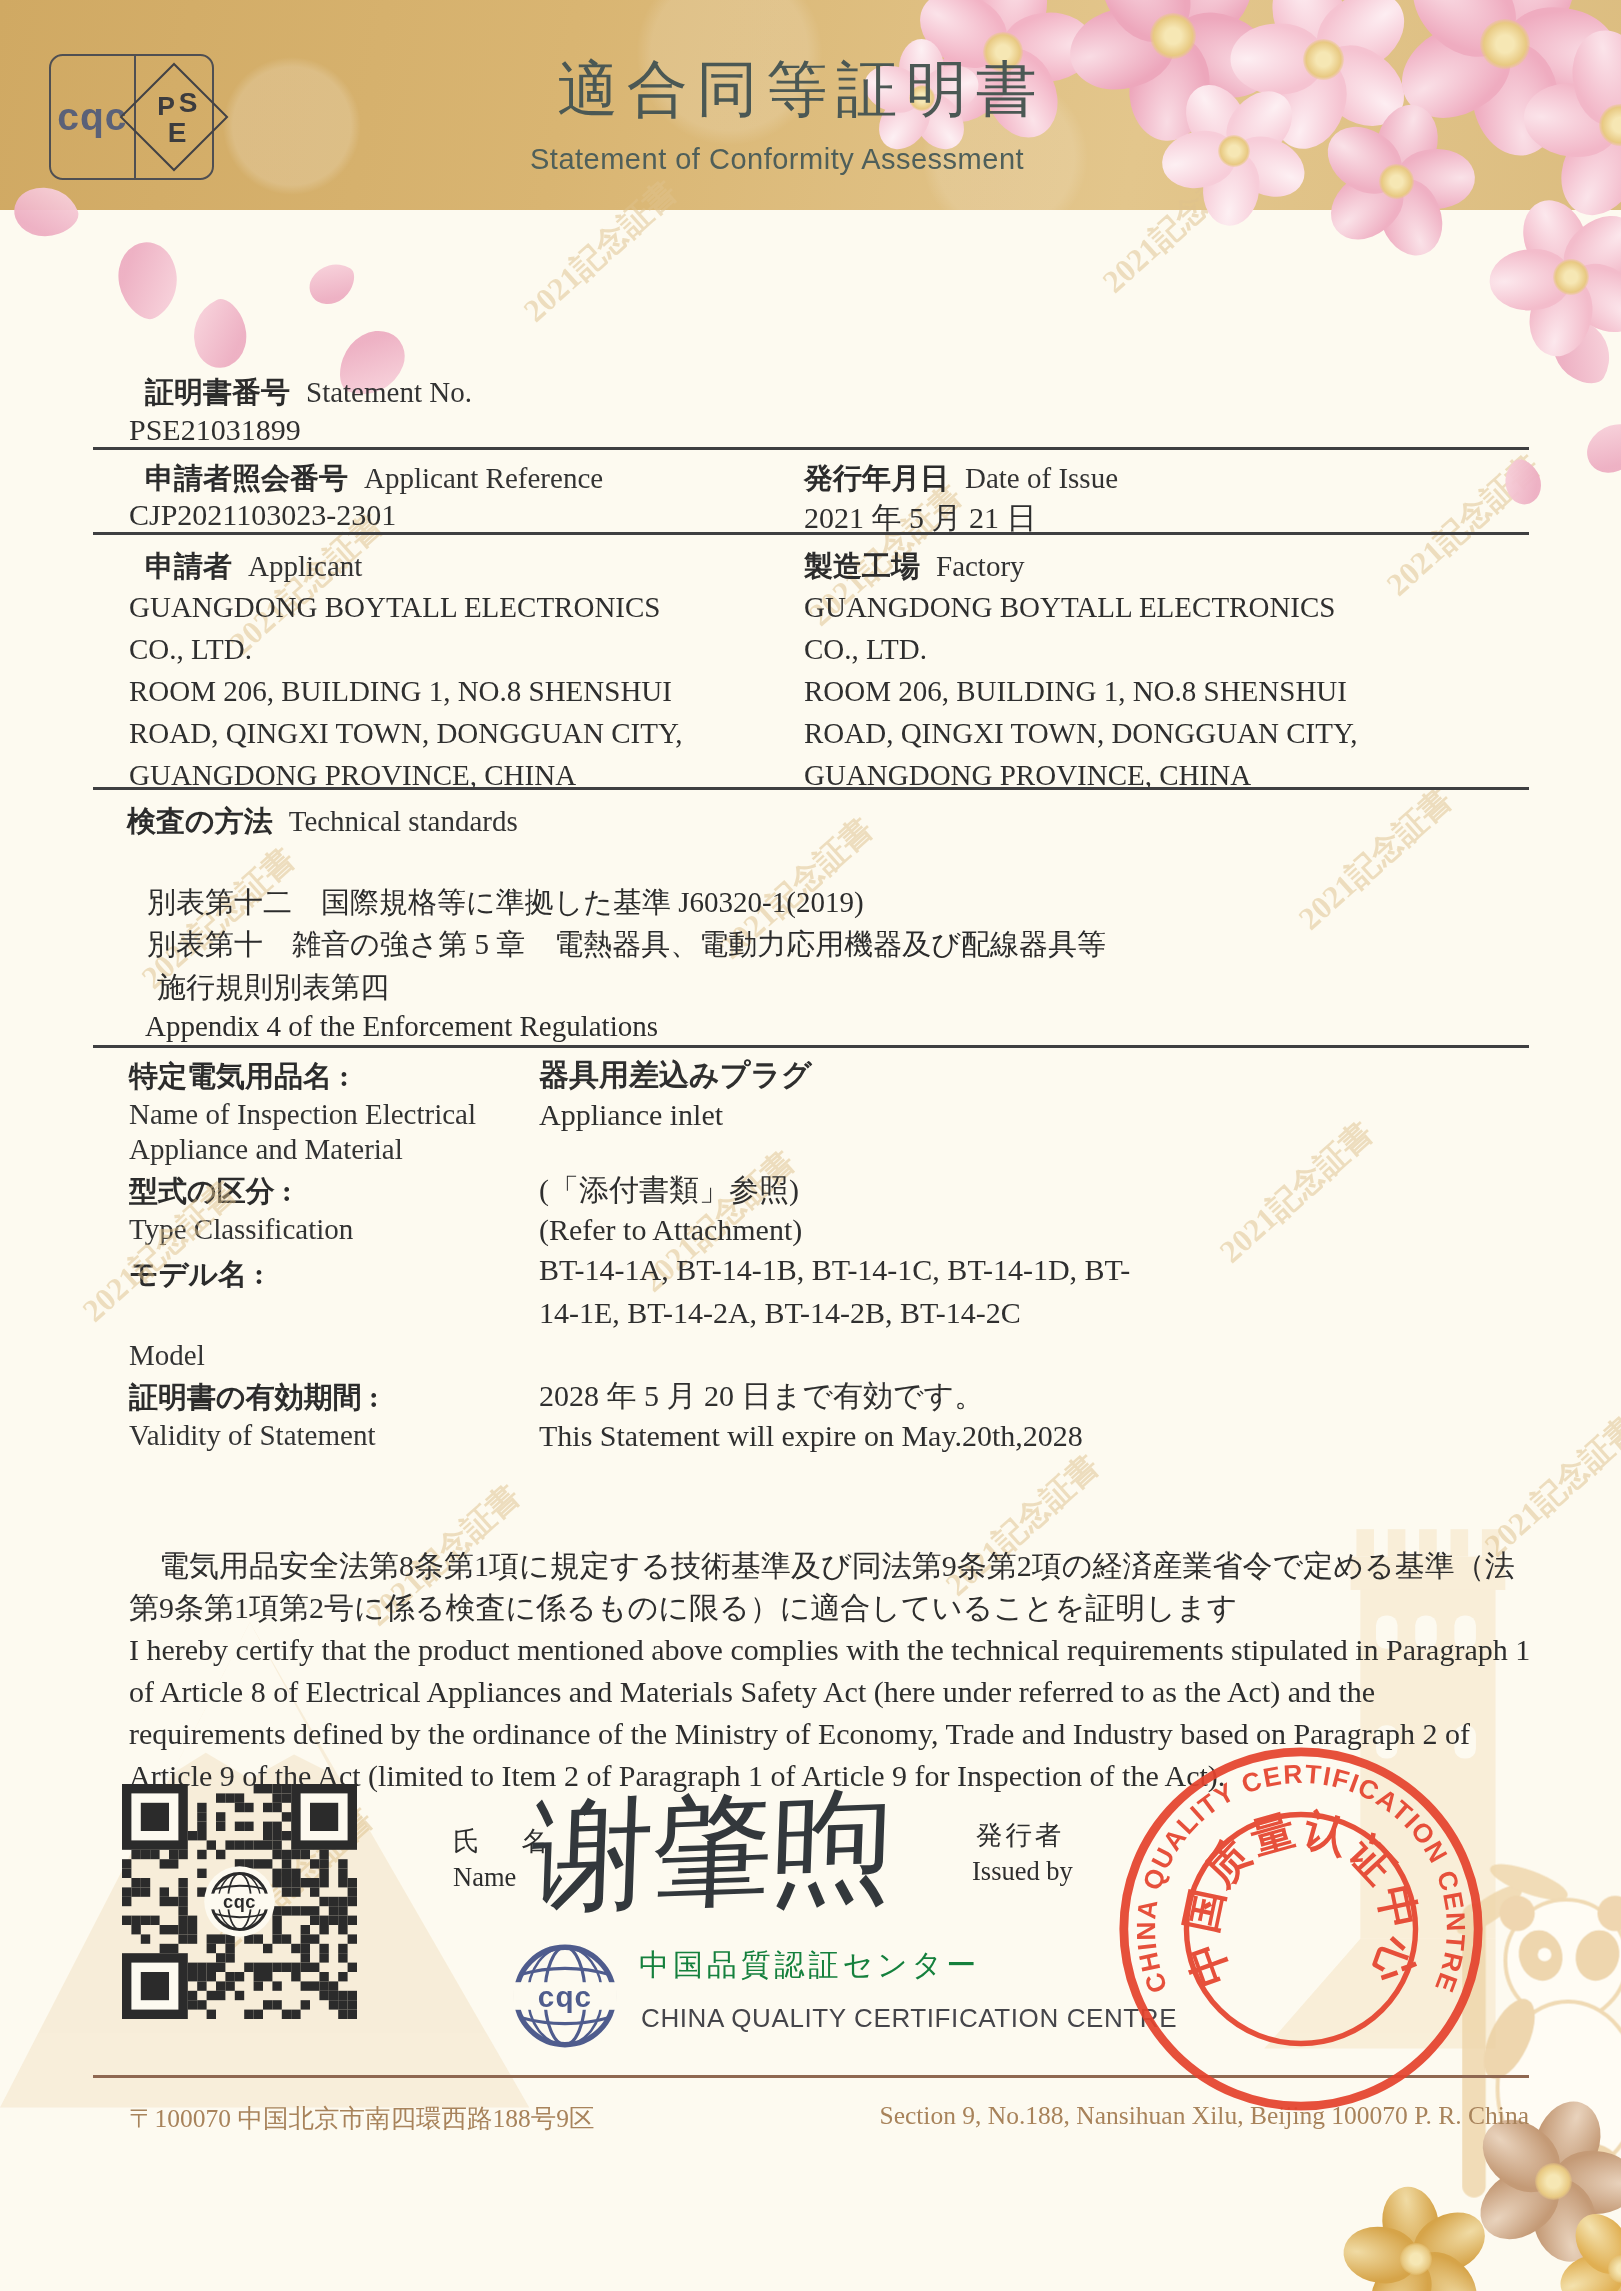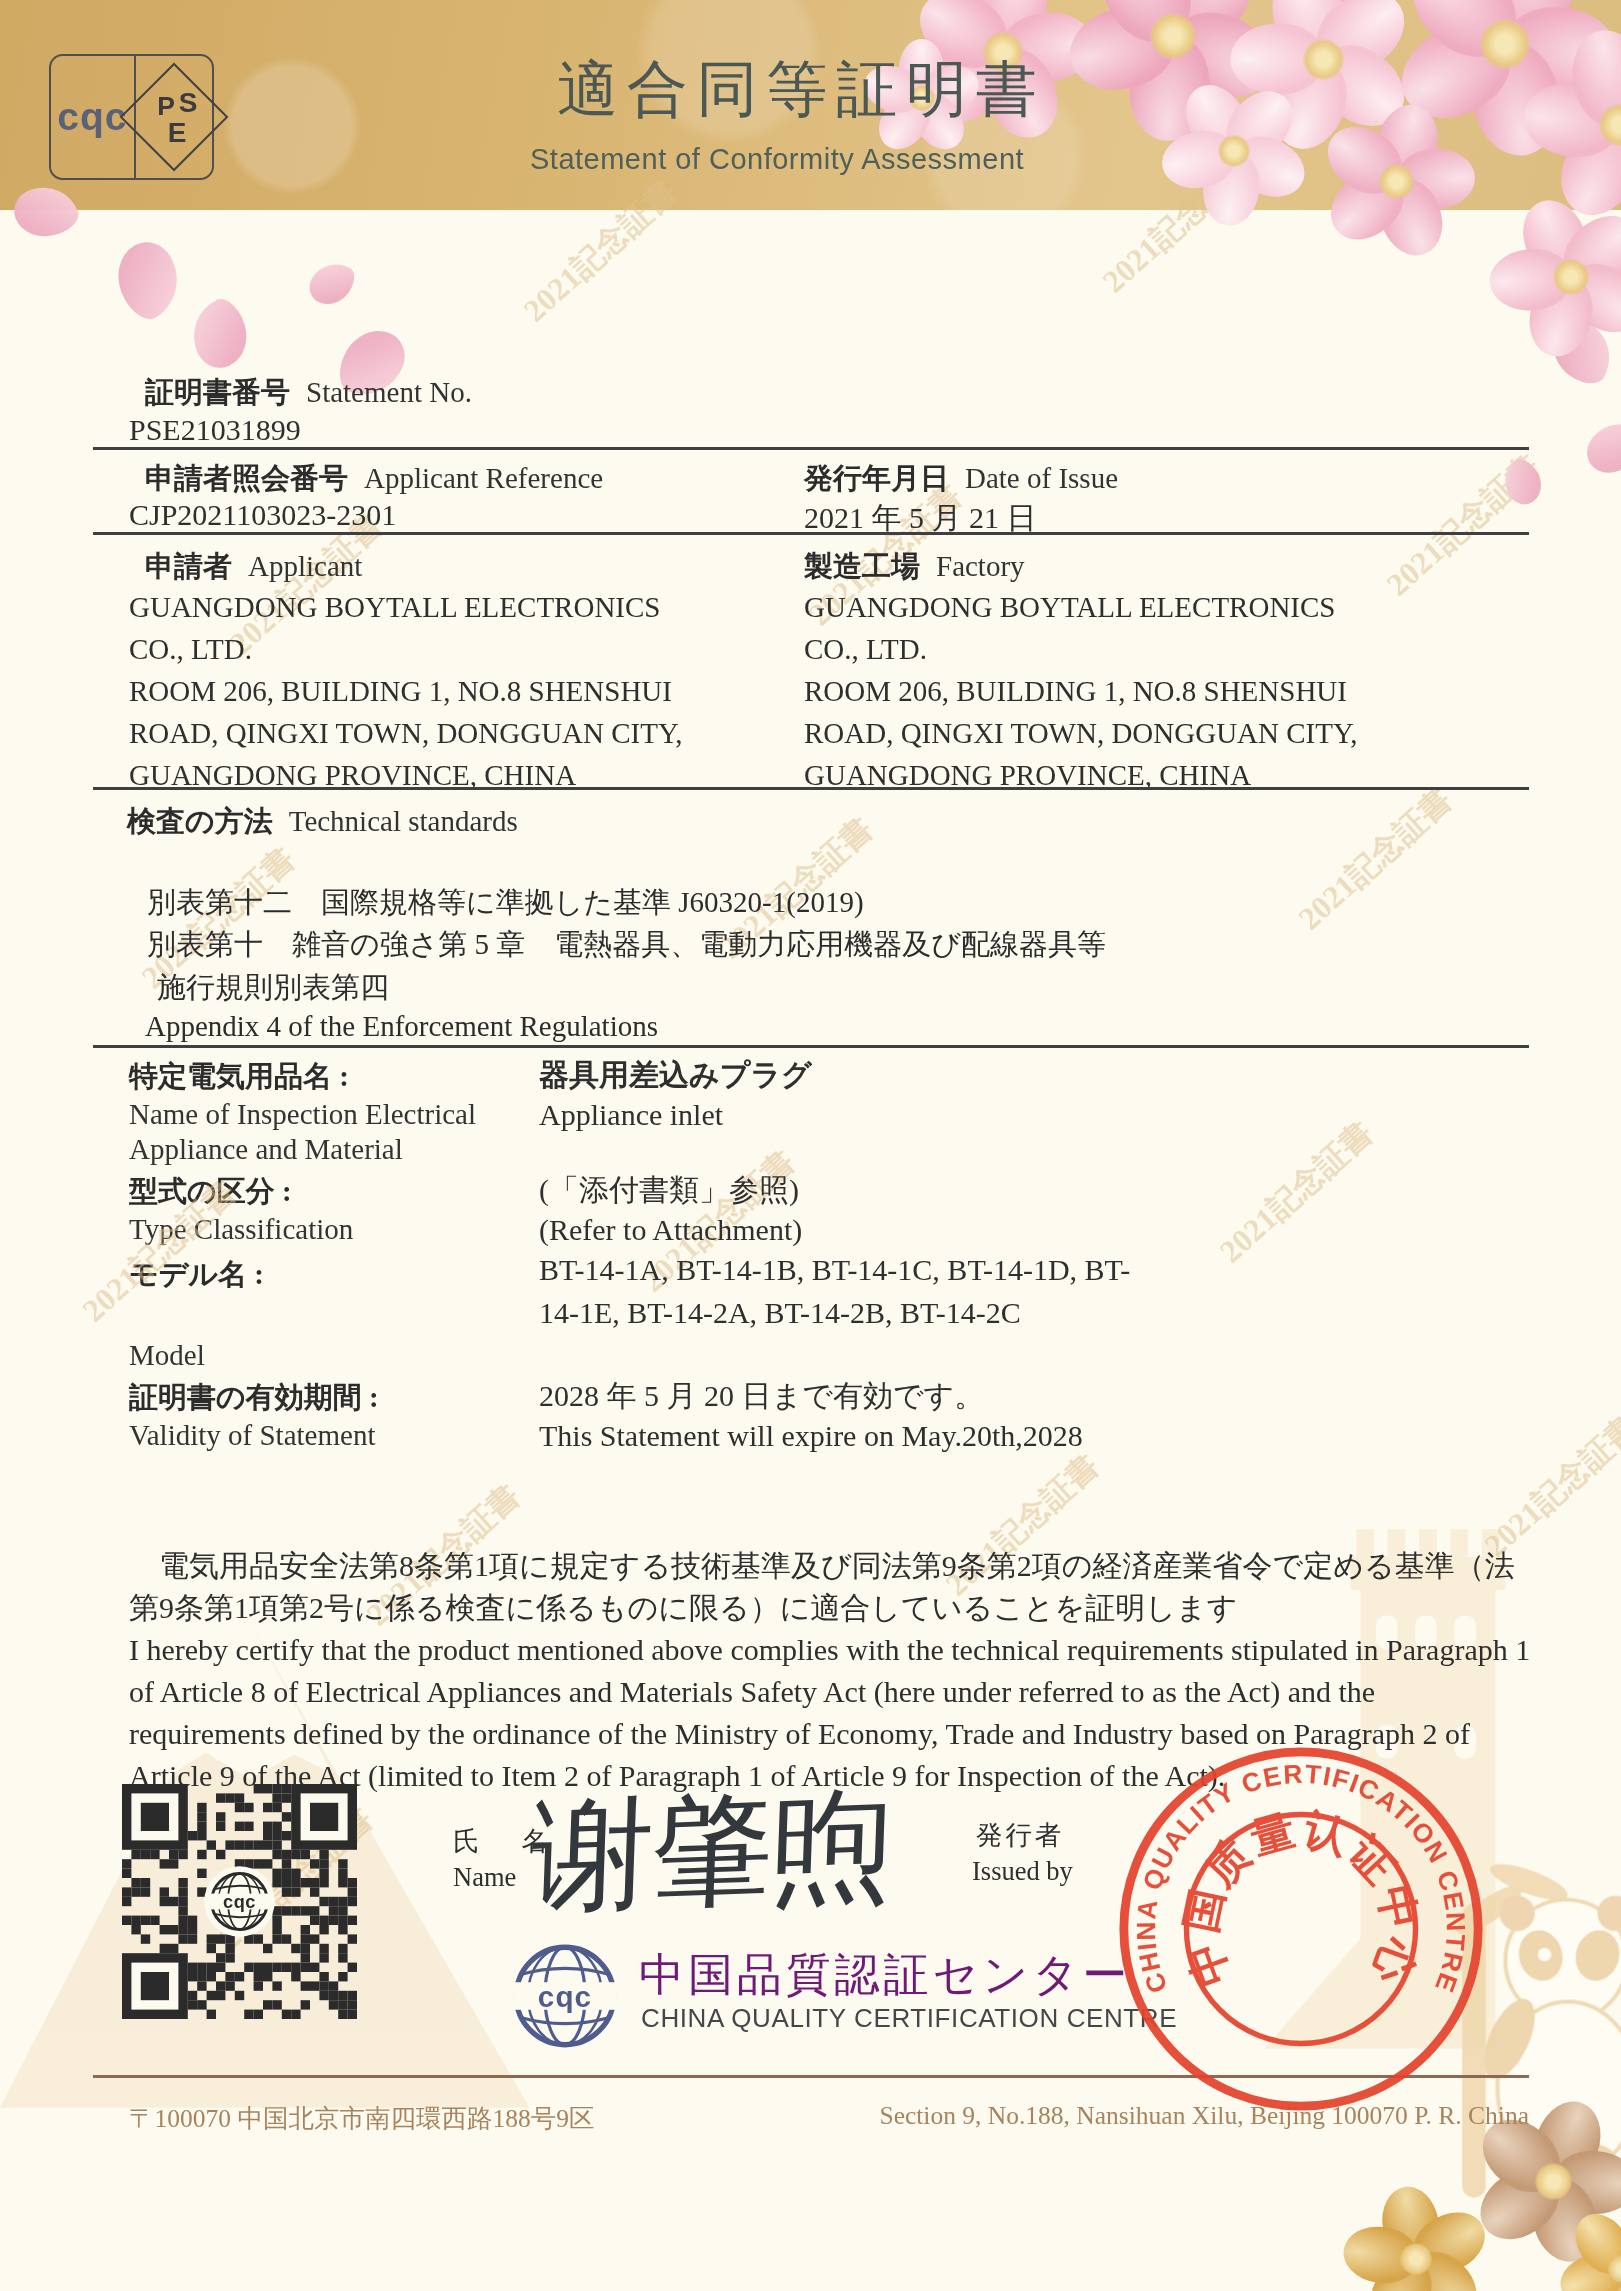--- a/index.html
+++ b/index.html
@@ -41,21 +41,21 @@
   .techitem{position:absolute;font-size:29px;color:#2c2c2c;white-space:nowrap;z-index:4;}
   .decl{position:absolute;left:129px;top:1545px;width:1407px;font-size:30px;line-height:42px;
     color:#2e2e2e;z-index:4;}
   
   .wm{position:absolute;font-size:32px;font-weight:700;color:#dfc28d;opacity:.5;
     transform:rotate(-42deg);transform-origin:left center;white-space:nowrap;z-index:1;}
   
   .sig-label{position:absolute;font-size:26.5px;color:#2e2e2e;z-index:4;white-space:nowrap;}
   .signature{position:absolute;left:531px;top:1770px;font-size:123px;color:#33383c;
     transform:rotate(-2deg) skewX(-4deg);letter-spacing:-3.9px;z-index:4;white-space:nowrap;}
-  .issuer-jp{position:absolute;left:639px;top:1945px;font-size:45px;color:#701a75;
+  .issuer-jp{position:absolute;left:639px;top:1945px;font-size:30px;color:#15803d;
     letter-spacing:3.9px;z-index:4;white-space:nowrap;}
   .issuer-en{position:absolute;left:641px;top:2003px;font-size:26px;color:#45454a;
     font-family:"Liberation Sans","DejaVu Sans",sans-serif;letter-spacing:0.6px;z-index:4;white-space:nowrap;}
   
   .flower{position:absolute;z-index:3;pointer-events:none;}
   .fpetal{position:absolute;}
   .fcenter{position:absolute;border-radius:50%;}
   .petal{position:absolute;z-index:2;border-radius:72% 28% 58% 42% / 62% 42% 58% 38%;
     background:linear-gradient(140deg,#f8d3dc 10%,#edaec2 75%);opacity:.95;}
   

